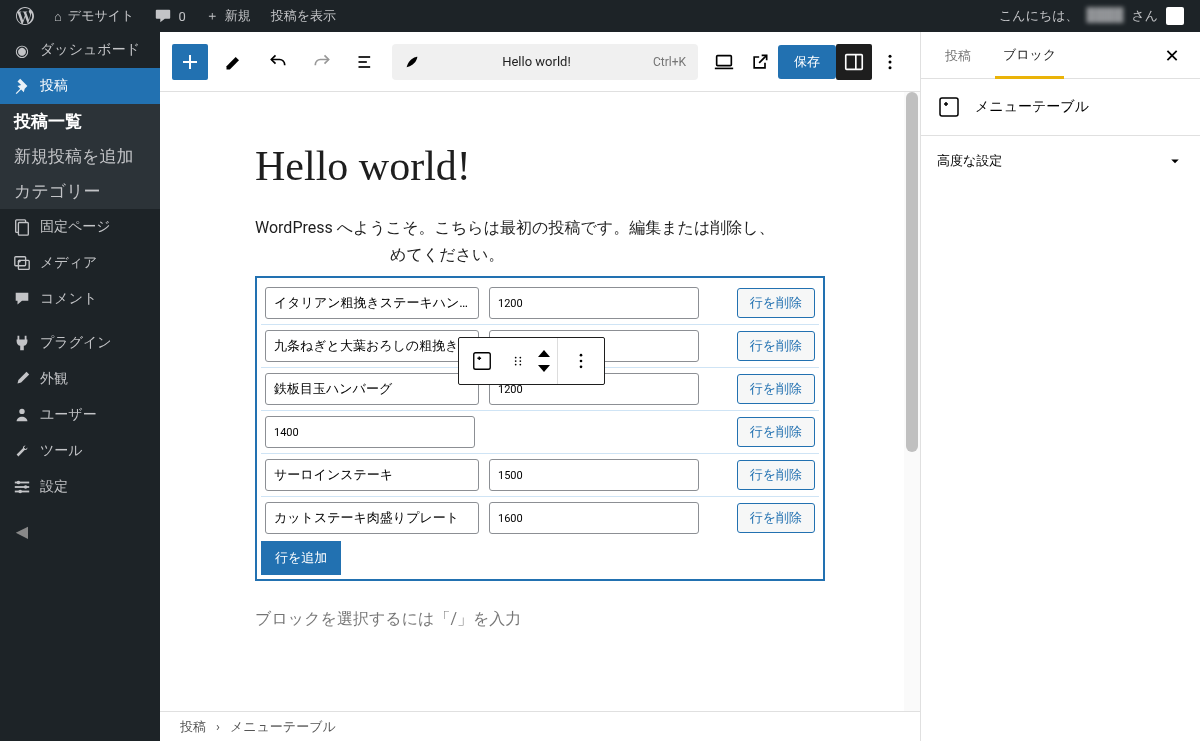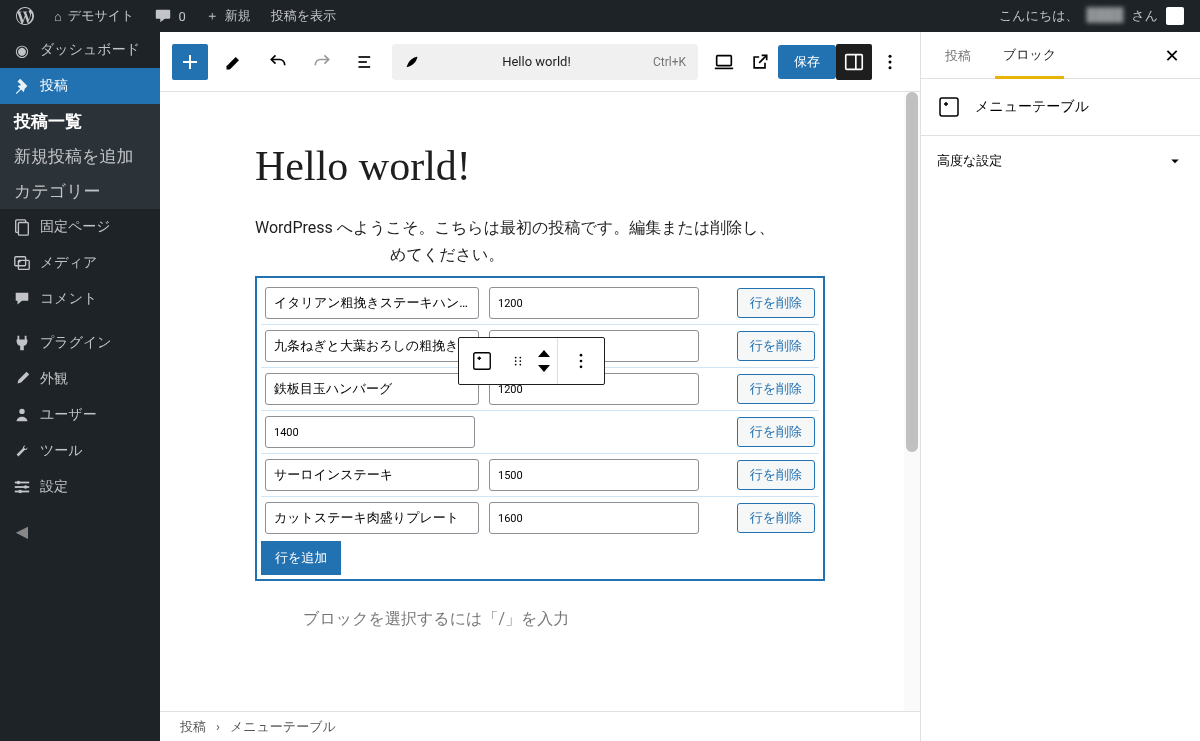--- a/index.html
+++ b/index.html
@@ -35,21 +35,21 @@
     .title-shortcut { font-size: 12px; color: #757575; }
     .tb-right { display: flex; align-items: center; margin-left: auto; }
     .save-btn { background: #2271b1; color: #fff; border: none; padding: 8px 16px; border-radius: 3px; font-size: 13px; font-weight: 500; cursor: pointer; }
     .panel-btn { width: 36px; height: 36px; display: flex; align-items: center; justify-content: center; cursor: pointer; border-radius: 2px; }
     .panel-btn.active { background: #1e1e1e; color: #fff; }
 
     .editor-canvas { flex: 1; overflow-y: auto; background: #fff; position: relative; }
     .canvas-inner { max-width: 650px; margin: 0 auto; padding: 50px 40px 90px; }
     .post-title { font-size: 42px; font-weight: 400; font-family: Georgia, serif; color: #1e1e1e; margin-bottom: 24px; }
     .post-para { font-size: 16px; line-height: 1.7; color: #1e1e1e; margin-bottom: 8px; }
-    .para-hint { font-size: 16px; color: rgba(30,30,30,0.62); margin-top: 28px; margin-left: 48px; }
+    .para-hint { font-size: 16px; color: rgba(30,30,30,0.62); margin-top: 28px; }
     
     .block-toolbar { position: absolute; display: flex; background: #fff; border: 1px solid #1e1e1e; border-radius: 2px; height: 48px; }
     .block-toolbar-group { display: flex; align-items: center; border-right: 1px solid #ddd; }
     .block-toolbar-group:last-child{border-right:none;}
     .bt-btn { width: 46px; height: 46px; display: flex; align-items: center; justify-content: center; cursor: pointer; }
     .bt-btn.narrow{width:26px;}
 
     .menu-table-block { border: 2px solid #2271b1; padding: 4px; margin-top: 6px; }
     .menu-row { display: flex; gap: 10px; align-items: center; padding: 5px 4px; }
     .menu-row-sep{border-bottom:1px solid #cfe4f5;}

